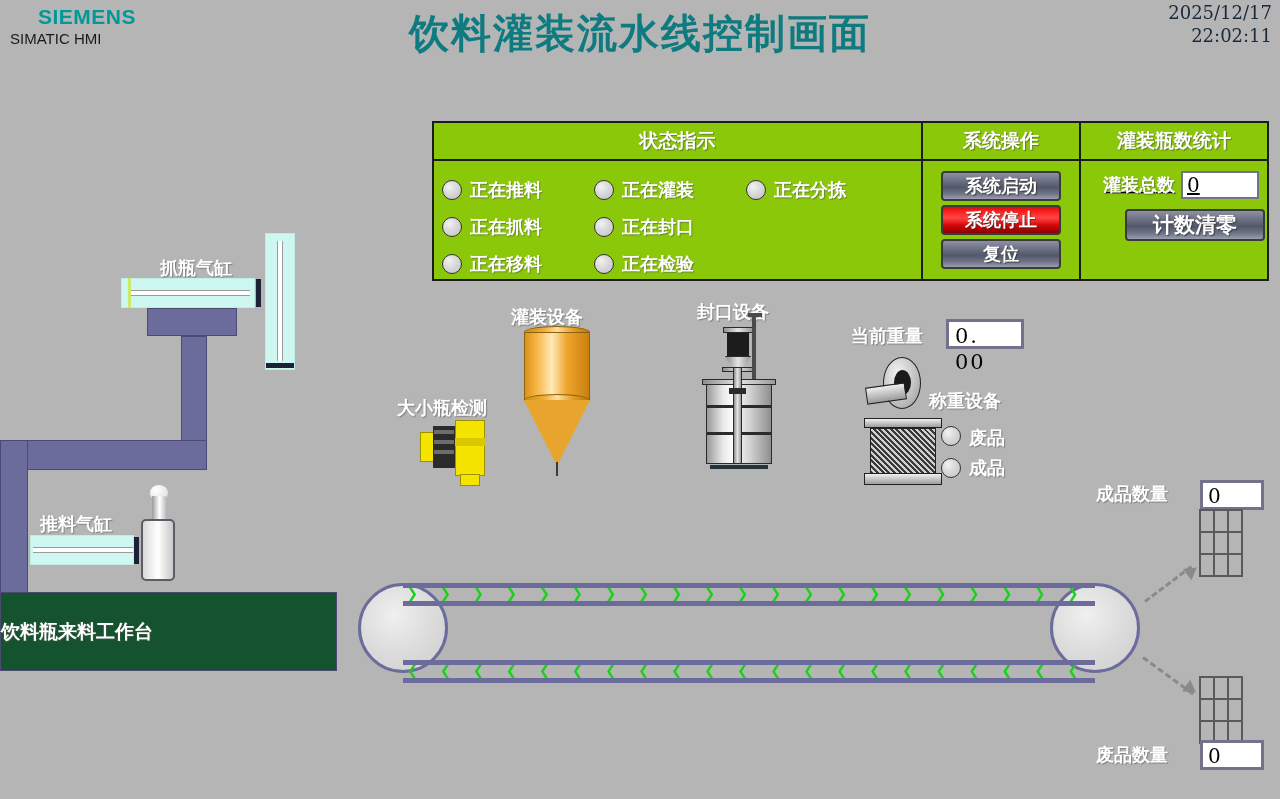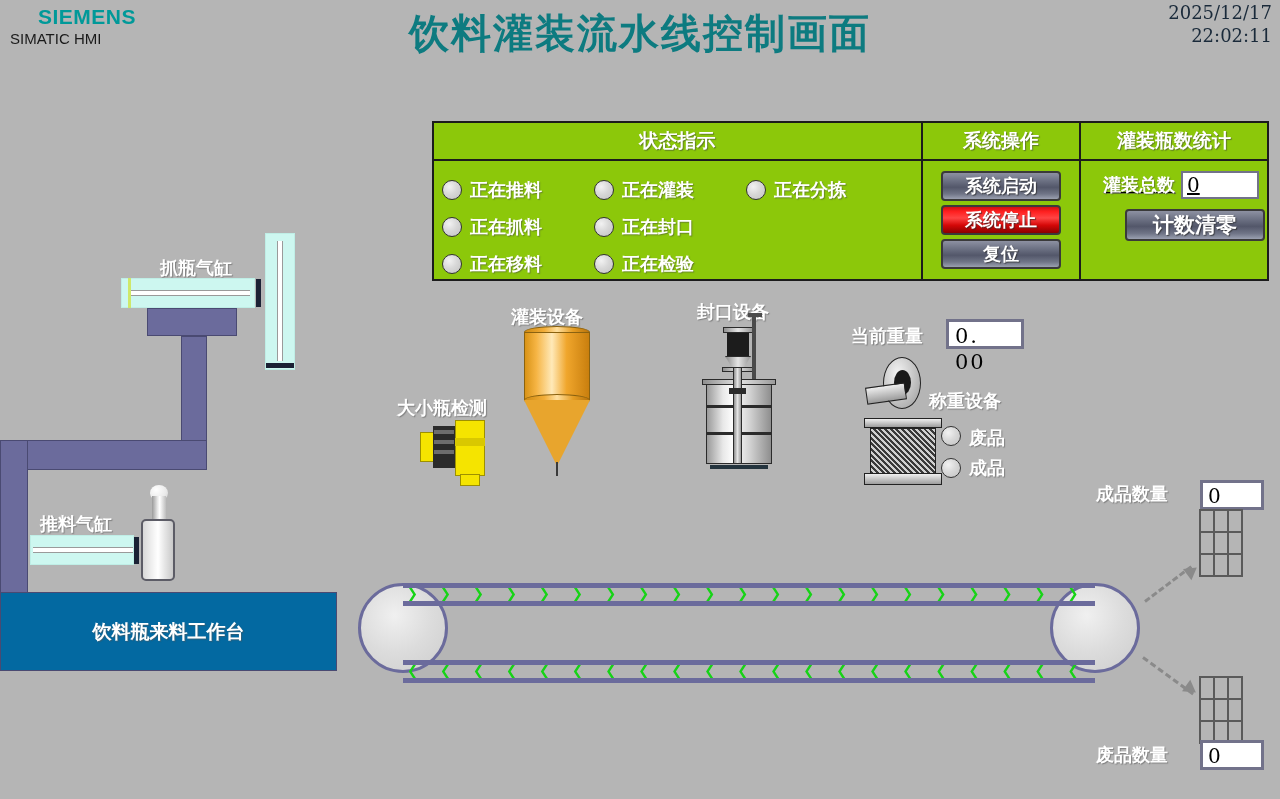--- a/index.html
+++ b/index.html
@@ -199,23 +199,23 @@
     background: linear-gradient(to right,#9a9a9a 0%, #e8e8e8 40%, #ffffff 55%, #bdbdbd 100%);
   }
   .bottle-cap {
     position: absolute;
     background: radial-gradient(circle at 35% 30%, #ffffff 0%, #eaeaea 60%, #cfcfcf 100%);
     border-radius: 50%;
   }
 
   .worktable {
     position: absolute;
-    background: #0369a1;
+    background: #14532d;
     border: 1px solid #4a4a72;
-    display: flex; align-items: center; justify-content: center;
+    display: flex; align-items: center; 
   }
   .worktable .eq-label { position: static; font-size: 19px; }
 
   
   .tank-top {
     position: absolute;
     background: linear-gradient(to right,#d99316 0%, #f6b545 18%, #ffe9b8 42%, #f0a62c 65%, #c97f0e 100%);
     border: 1px solid #8a6210;
   }
   .tank-ellipse {

